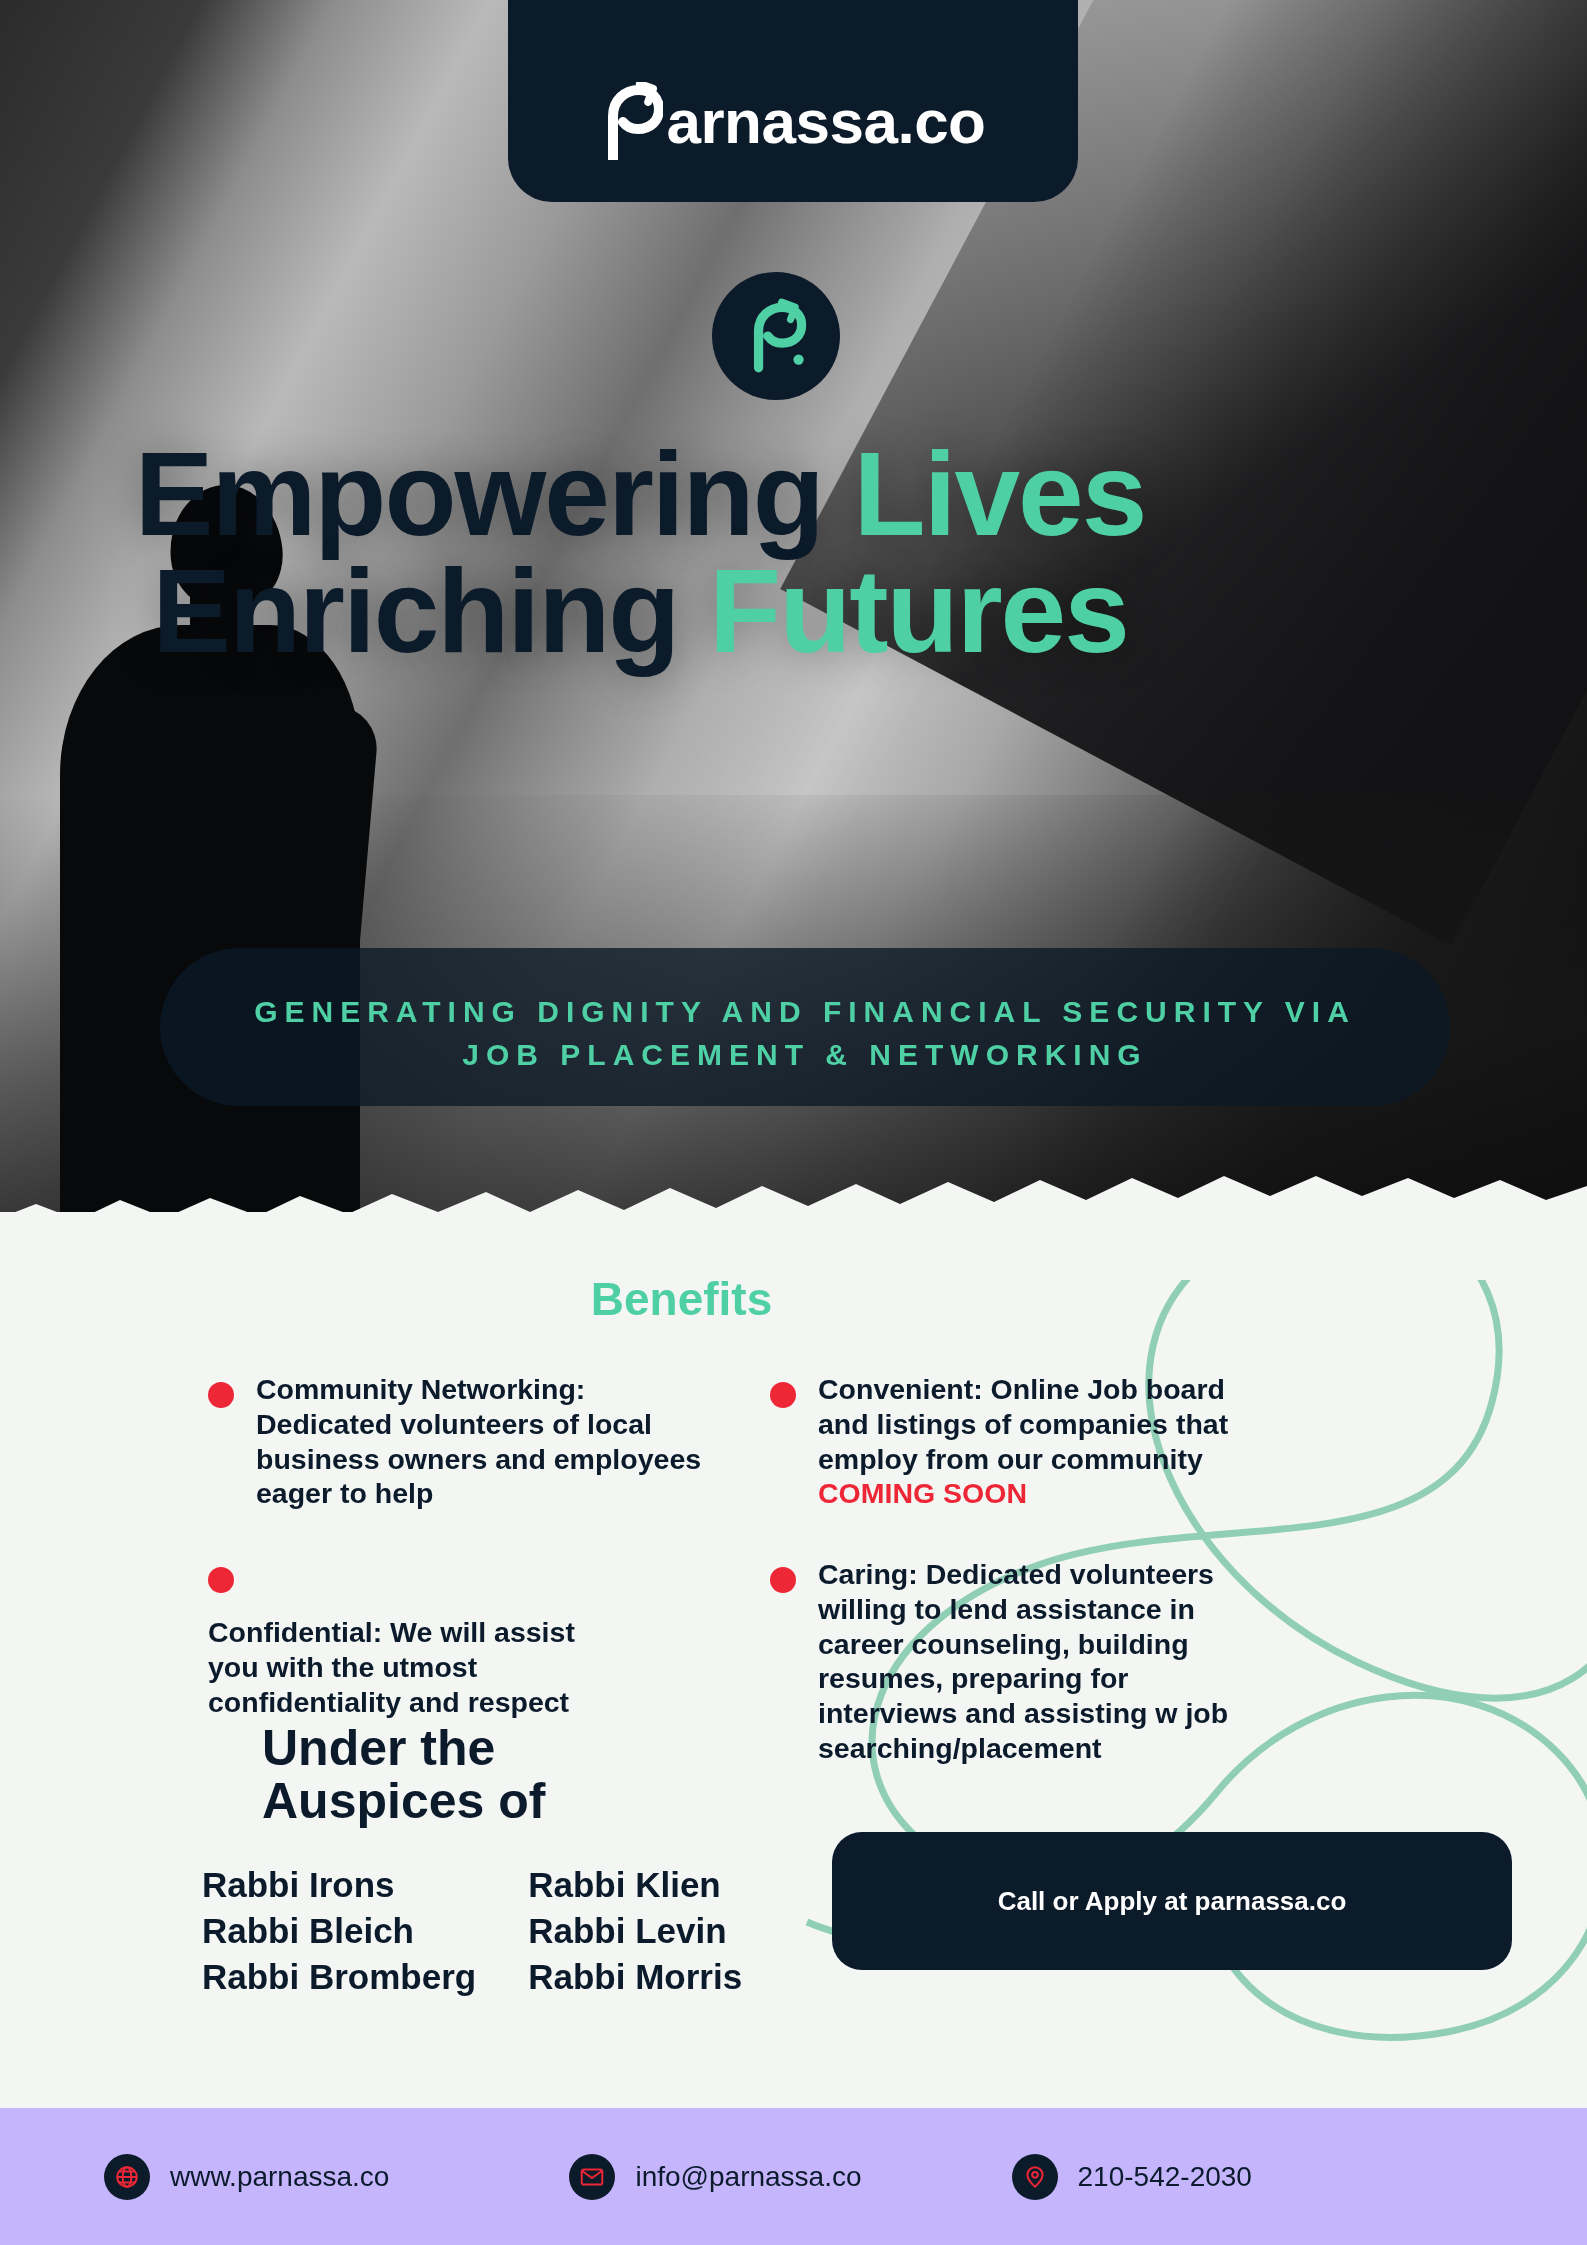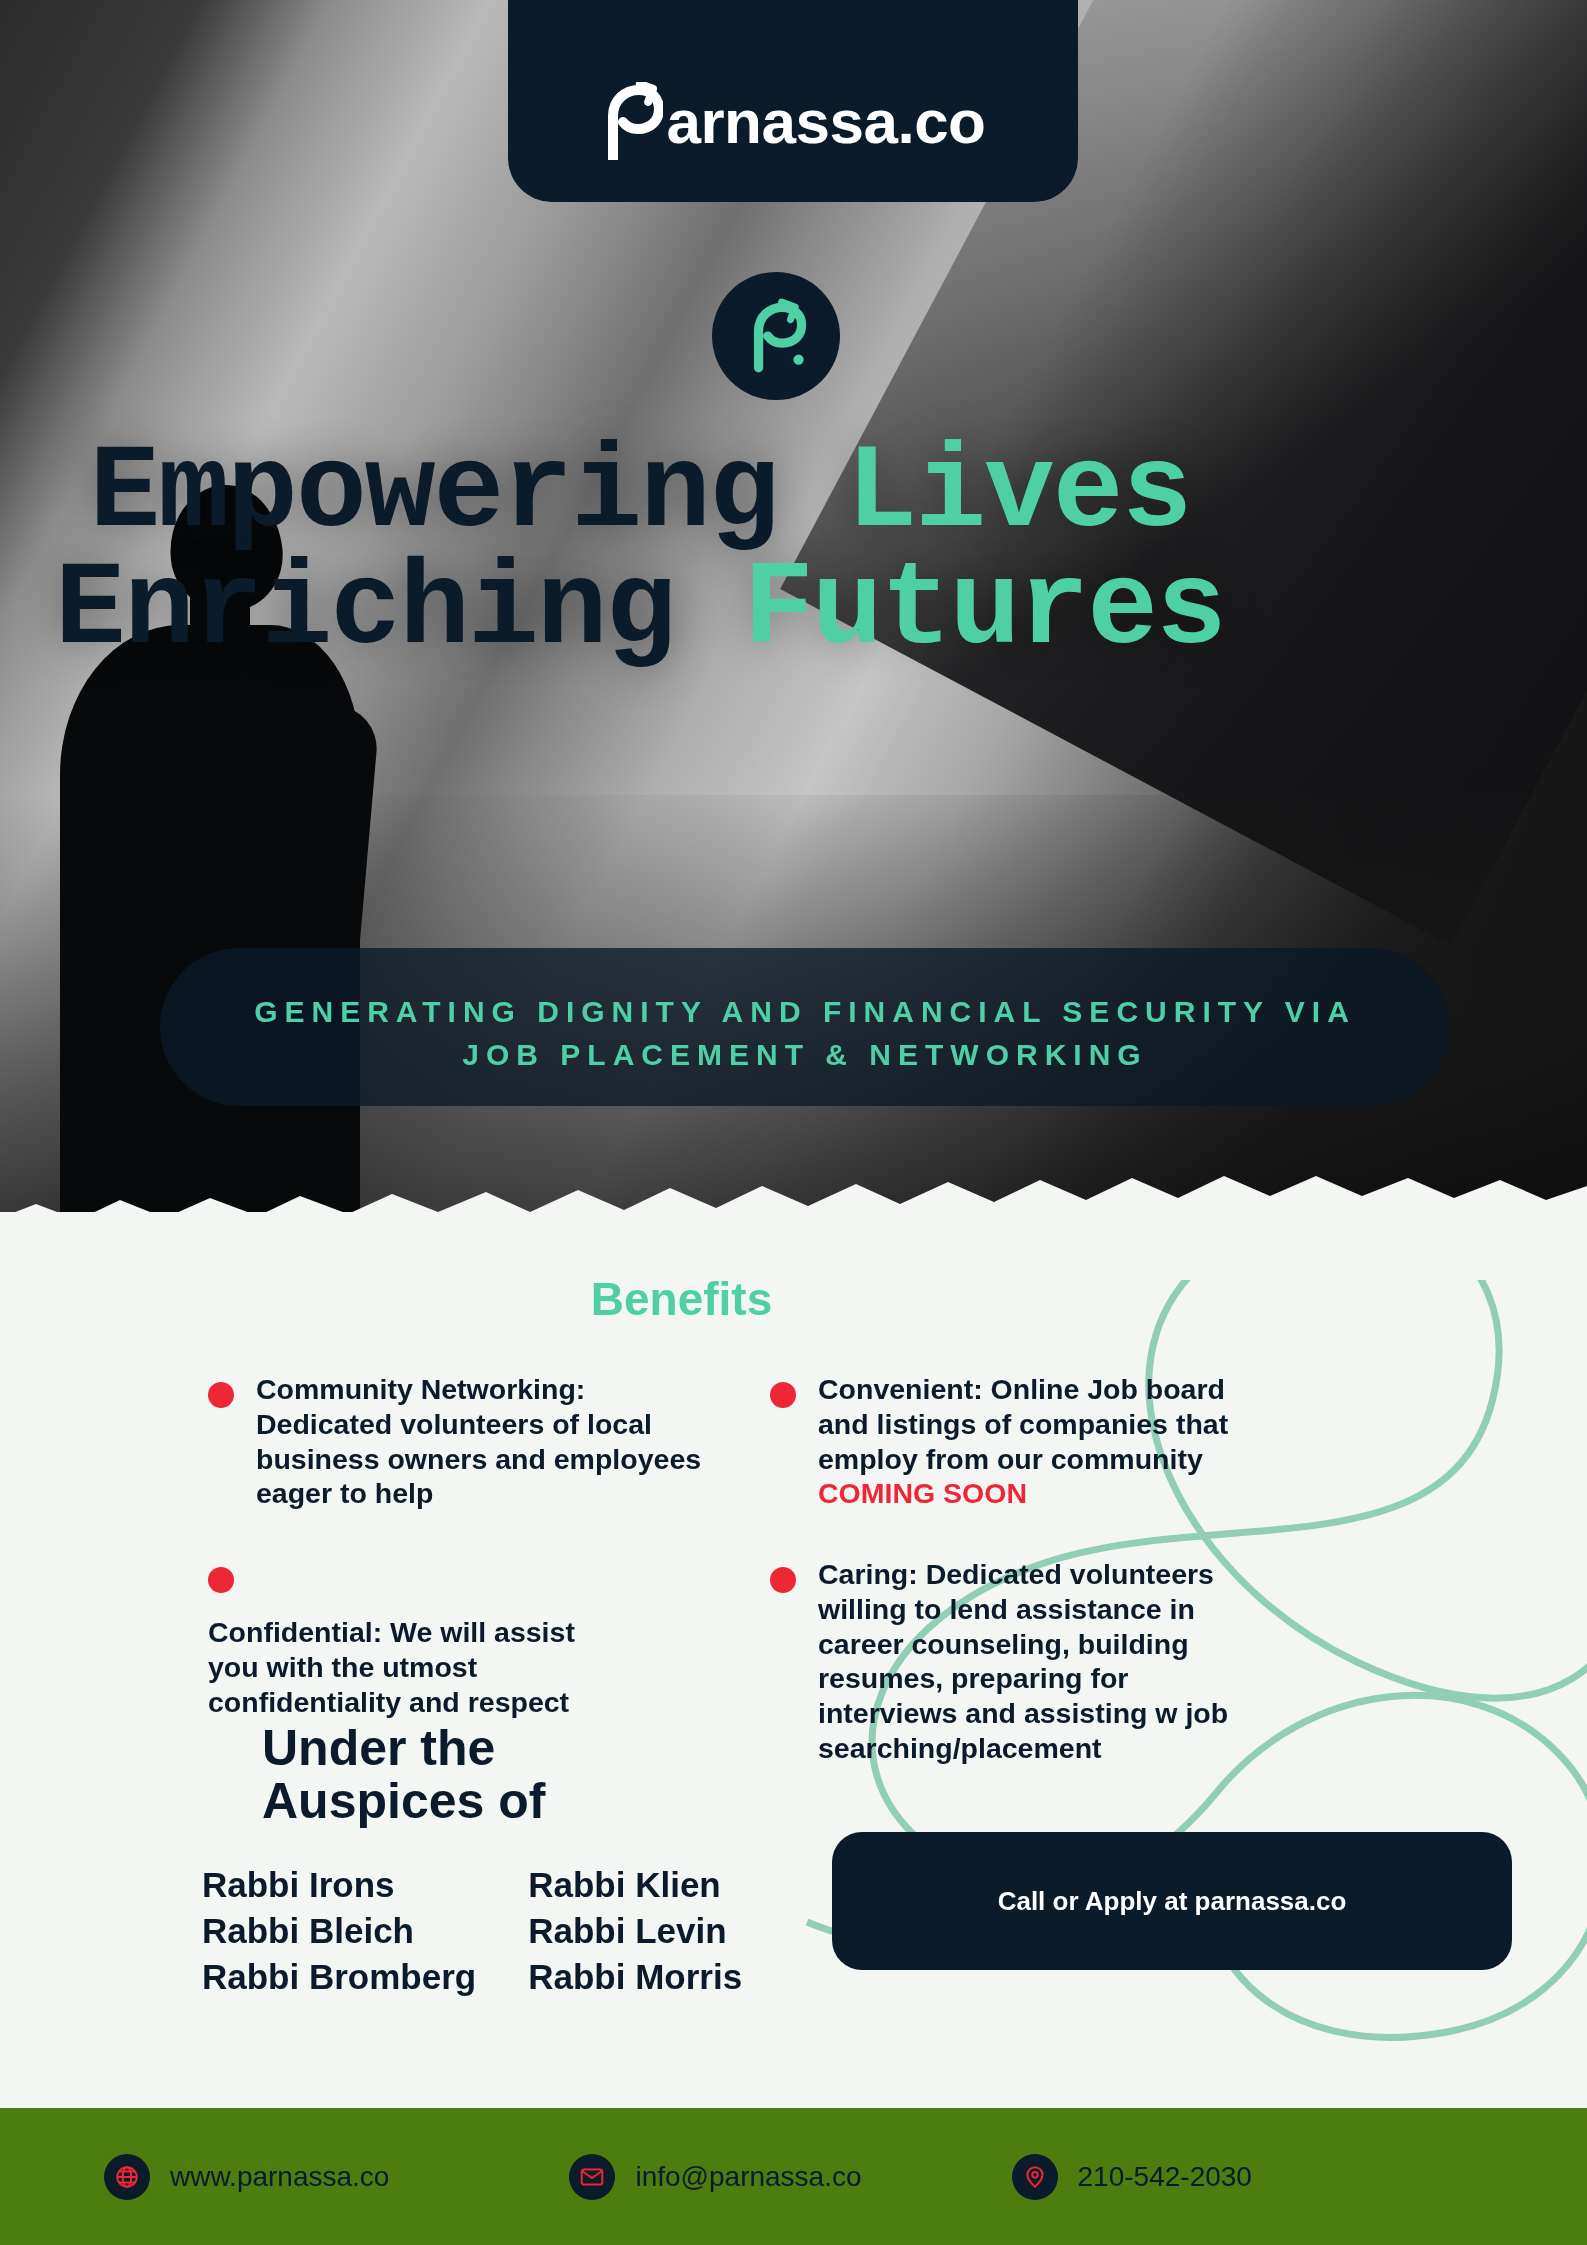--- a/index.html
+++ b/index.html
@@ -137,21 +137,20 @@
   .headline {
     position: absolute;
     left: 0; top: 440px;
     width: 1280px;
     text-align: center;
     line-height: 0.92;
     font-weight: 800;
     font-size: 118px;
     letter-spacing: -2px;
     text-shadow: 0 0 40px rgba(0,0,0,0.35);
-    font-family: Liberation Mono, monospace;
   }
   .h-dark { color: #0c1b2a; }
   .h-green { color: #4ecfa4; }
   .headline .line { white-space: nowrap; }
   .headline .line2 { margin-top: 8px; }
 
   .tagline {
     position: absolute;
     left: 160px; top: 948px;
     width: 1290px;
@@ -279,21 +278,21 @@
     font-size: 26px;
     font-weight: 700;
   }
 
   
   .footer {
     position: absolute;
     left: 0; bottom: 0;
     width: 1587px;
     height: 137px;
-    background: #4d7c0f;
+    background: #c4b5fd;
     display: flex;
     align-items: center;
   }
   .f-item {
     display: flex;
     align-items: center;
     gap: 20px;
     color: #0b1b2b;
     font-size: 28px;
     font-weight: 500;

